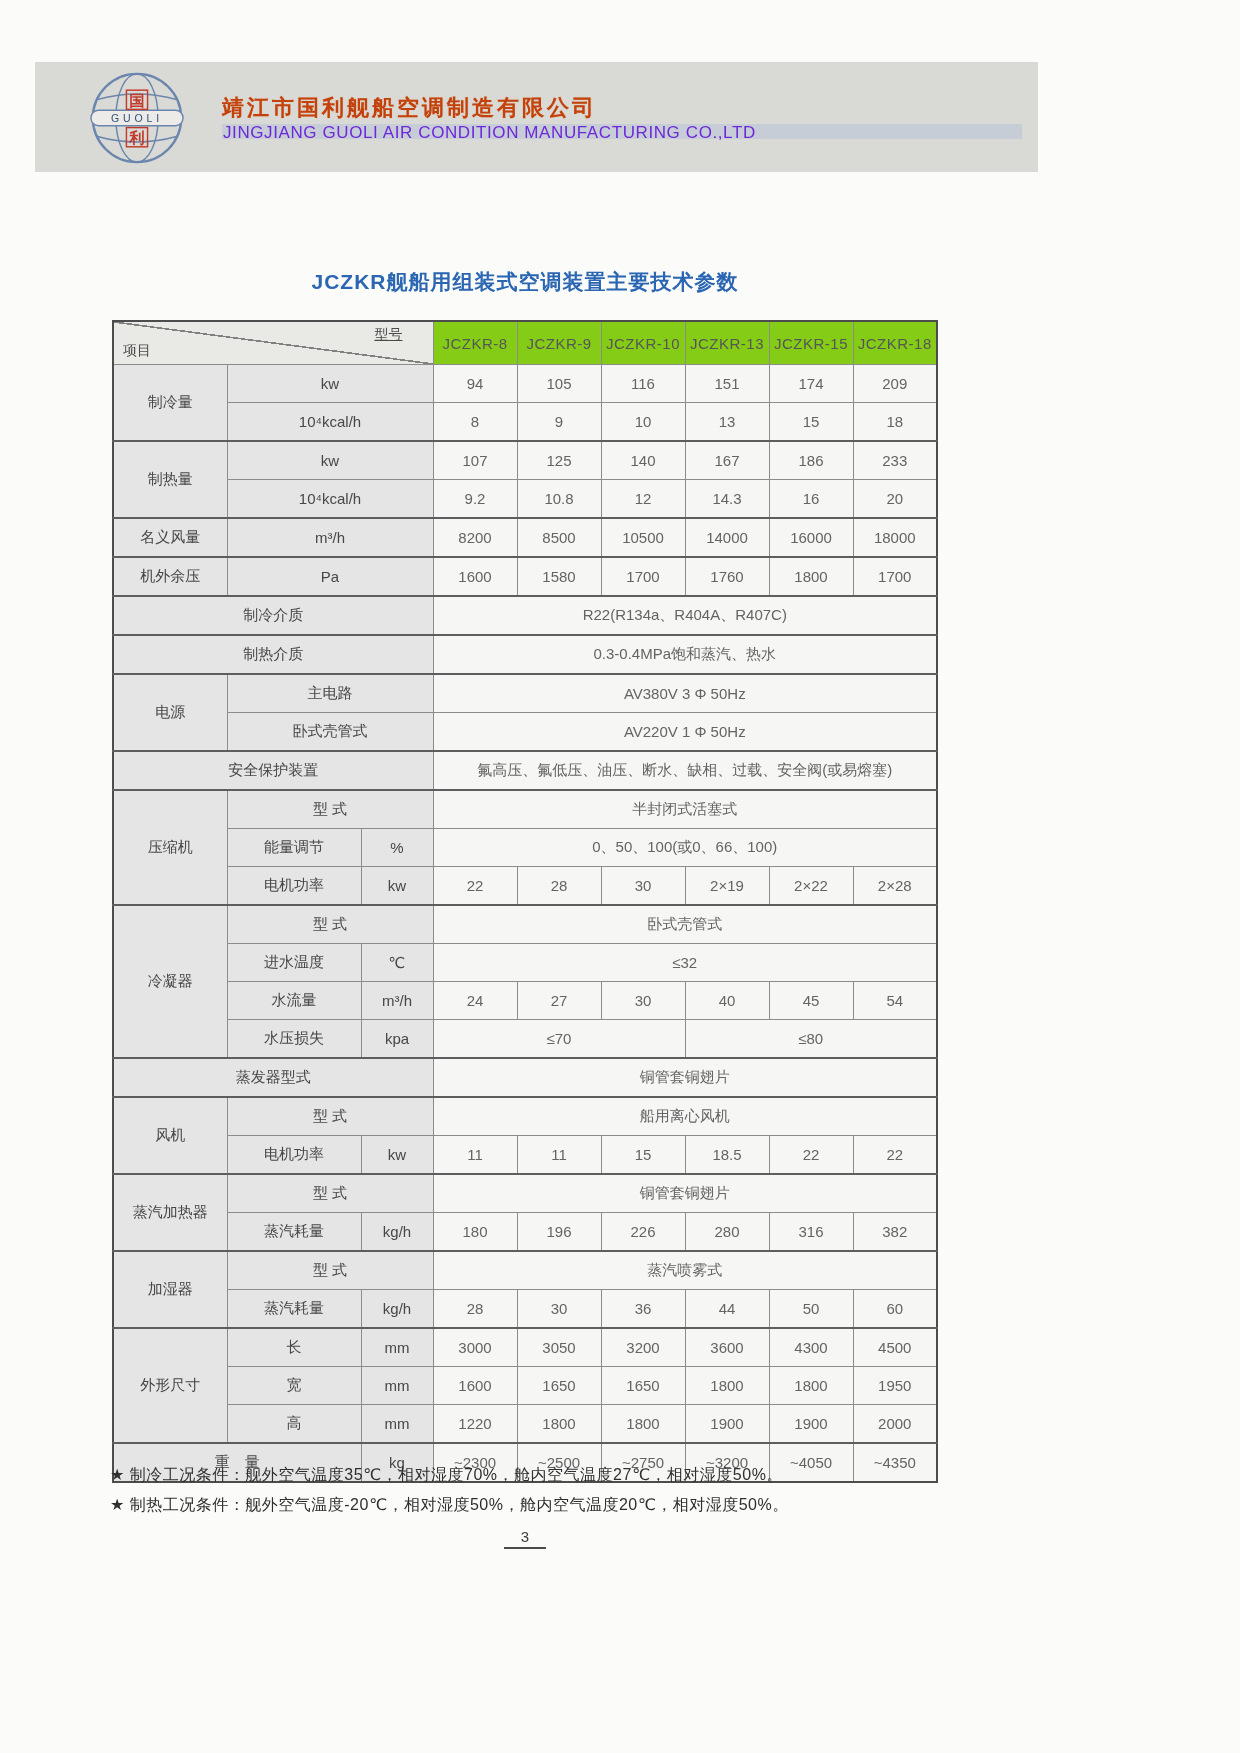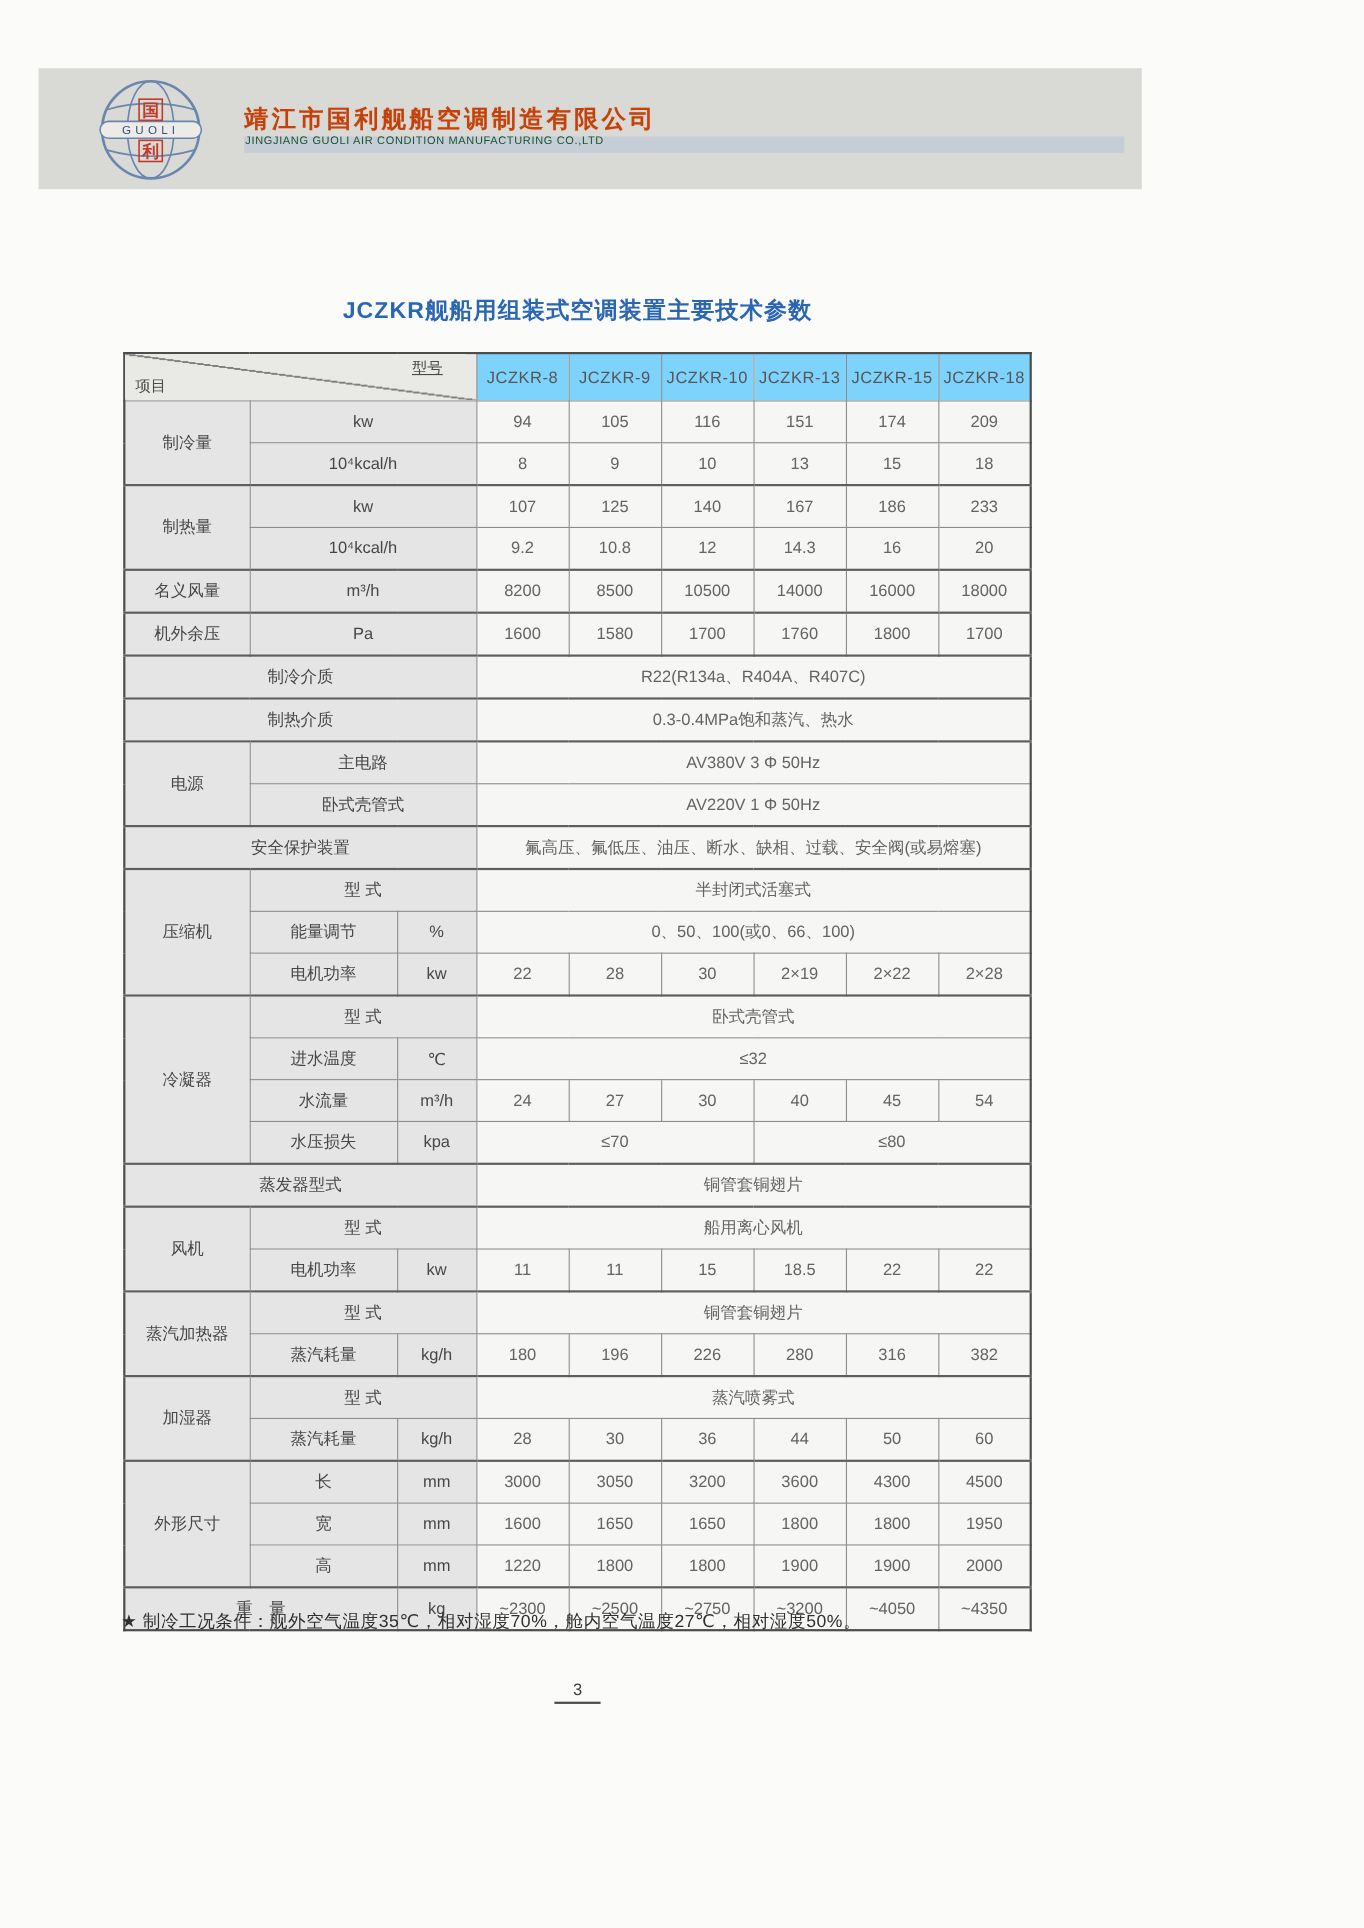--- a/index.html
+++ b/index.html
@@ -24,21 +24,21 @@
     font-size:22px;font-weight:bold;color:#c2410c;letter-spacing:3px;
     text-shadow:0 0 1px rgba(239,147,48,.4);
     white-space:nowrap;
   }
   .en-strip{
     position:absolute;left:187px;top:62px;width:800px;height:15px;
     background:rgba(166,184,216,.35);
   }
   .company-en{
     position:absolute;left:188px;top:61px;
-    font-size:10px;color:#14532d;letter-spacing:.6px;white-space:nowrap;
+    font-size:17px;color:#6d28d9;letter-spacing:.6px;white-space:nowrap;
   }
   
   .doc-title{
     position:absolute;left:112px;top:268px;width:826px;
     text-align:center;font-size:21px;font-weight:bold;color:#2a66b2;
     letter-spacing:1px;
   }
   
   .tbl-wrap{position:absolute;left:112px;top:320px;}
   table{border-collapse:collapse;table-layout:fixed;width:826px;border:2px solid #4c4c4c;}
@@ -46,21 +46,21 @@
   col.c-sub{width:134px;}
   col.c-unit{width:72px;}
   col.c-d{width:84px;}
   td{
     border:1px solid #8c8c8c;height:37px;text-align:center;vertical-align:middle;
     font-size:15px;color:#5a5a5a;padding:0 2px;overflow:hidden;
   }
   tr.head td{height:42px;}
   td.cat,td.sub,td.unit,td.u2,td.lab3,td.lab2{background:#e5e5e5;color:#474747;}
   td.d,td.v,td.v3{background:#f6f6f4;color:#646464;}
-  td.model{background:#7dd3fc;color:#565656;letter-spacing:.5px;margin-top:15px;}
+  td.model{background:#84cc16;color:#565656;letter-spacing:.5px;margin-top:15px;}
   tr.sect td{border-top:2px solid #5e5e5e;}
   td.diag{
     position:relative;background:#e9e9e5;
     background-image:linear-gradient(to top right,
       transparent calc(50% - .8px),#808080 calc(50% - .8px),
       #808080 calc(50% + .8px),transparent calc(50% + .8px));
   }
   td.diag .c-item{position:absolute;left:9px;bottom:4px;font-size:14px;color:#4a4a4a;text-align:right;}
   td.diag .c-model{position:absolute;right:30px;top:4px;font-size:14px;color:#4a4a4a;text-decoration:underline;}
   
@@ -338,19 +338,20 @@
             <td class="d">~3200</td>
             <td class="d">~4050</td>
             <td class="d">~4350</td>
           </tr>
         </tbody>
     </table>
   </div>
 
   <div class="notes">
     <div class="note">★ 制冷工况条件：舰外空气温度35℃，相对湿度70%，舱内空气温度27℃，相对湿度50%。</div>
+    <div class="note">★ 制热工况条件：舰外空气温度-20℃，相对湿度50%，舱内空气温度20℃，相对湿度50%。</div>
   </div>
 
   <div class="pageno-wrap">
     <span class="pageno">3</span>
   </div>
 
 </div>
 
 </body></html>

